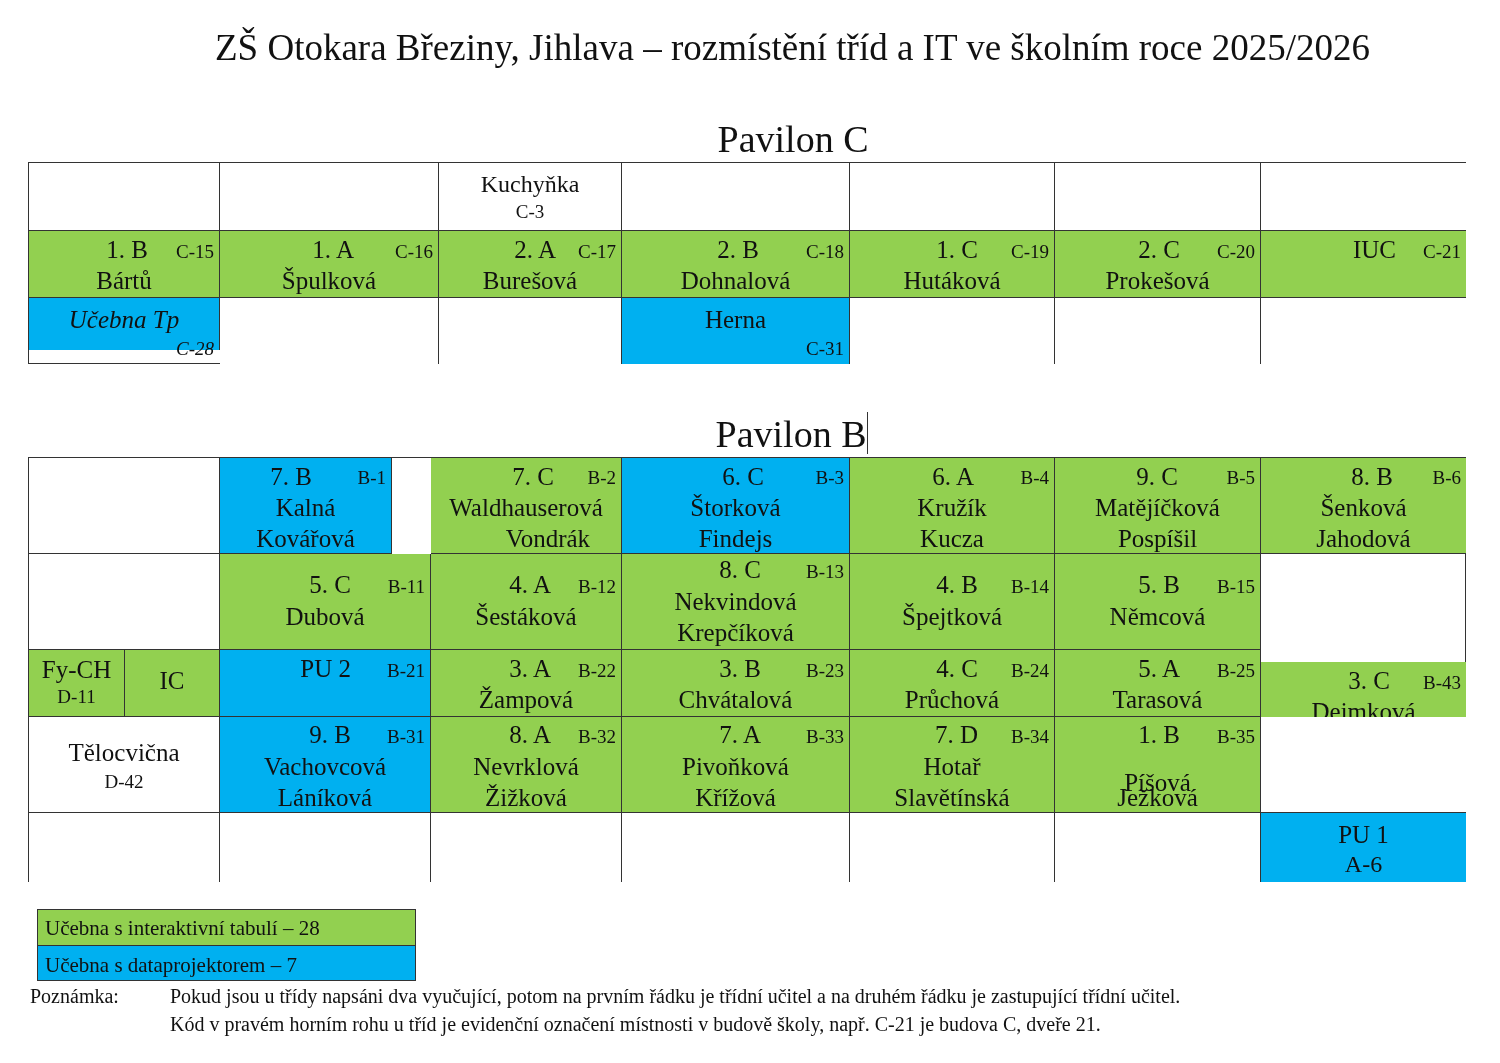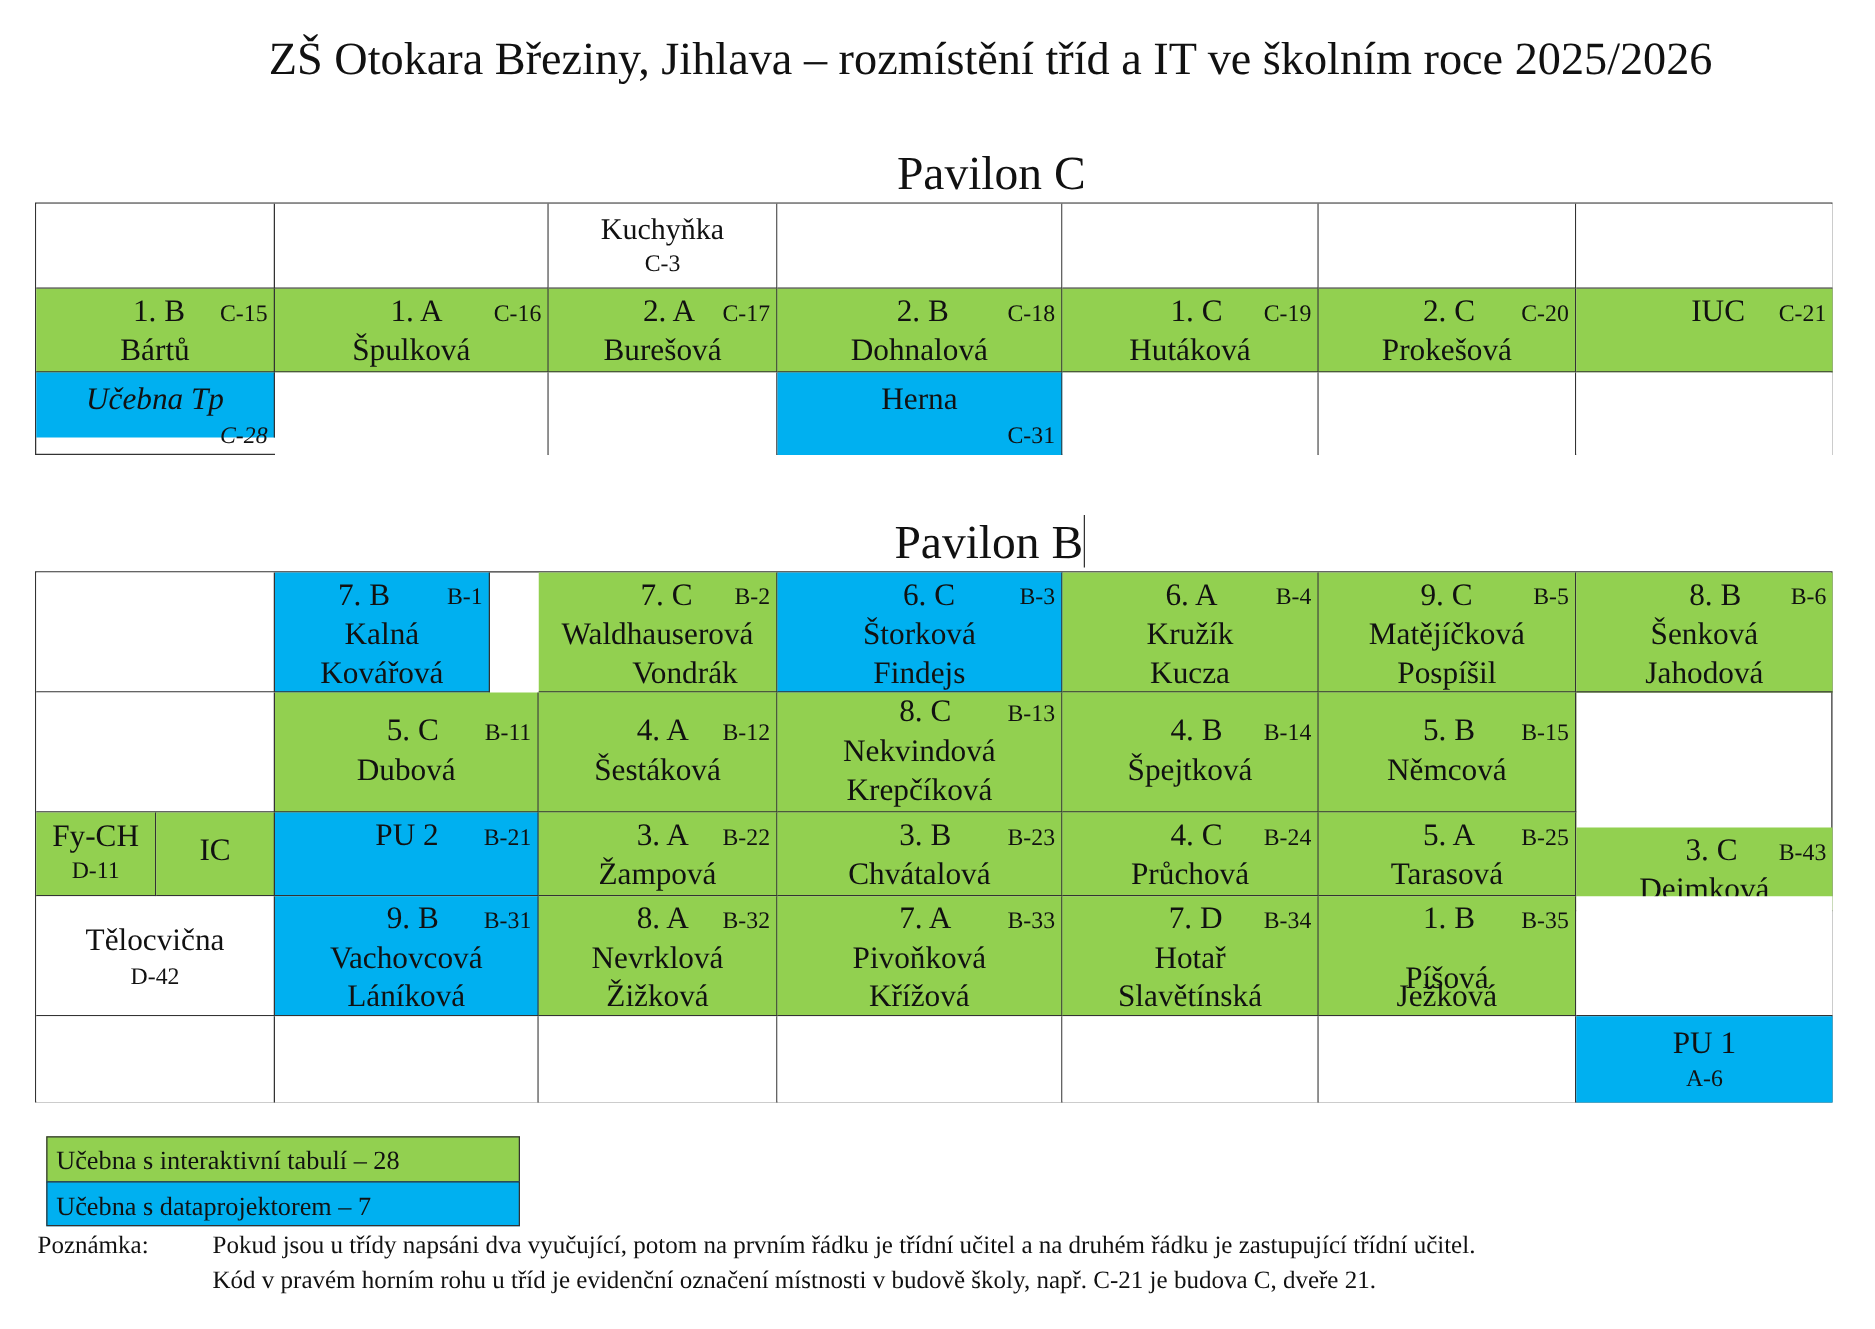--- a/index.html
+++ b/index.html
@@ -236,21 +236,21 @@
   <div class="cell white" style="border-right:none; left:1232px; top:259px; width:205px; height:96px;"></div>
 
   <div class="cell white" style="border-bottom:none; left:0; top:355px; width:191px; height:69px;"></div>
   <div class="cell white" style="border-bottom:none; left:191px; top:355px; width:211px; height:69px;"></div>
   <div class="cell white" style="border-bottom:none; left:402px; top:355px; width:191px; height:69px;"></div>
   <div class="cell white" style="border-bottom:none; left:593px; top:355px; width:228px; height:69px;"></div>
   <div class="cell white" style="border-bottom:none; left:821px; top:355px; width:205px; height:69px;"></div>
   <div class="cell white" style="border-bottom:none; left:1026px; top:355px; width:206px; height:69px;"></div>
   <div class="cell blue" style="border:none; left:1232px; top:355px; width:205px; height:69px;">
     <div class="center" style="top:7px; font-size:25px; line-height:30px;">PU 1</div>
-    <div class="center" style="top:40px; font-size:19px; line-height:22px;">A-6</div>
+    <div class="center" style="top:40px; font-size:24px; line-height:22px;">A-6</div>
   </div>
 </div>
 
 <div class="legend green" style="top:909px; height:37px;">
   <span>Učebna s interaktivní tabulí – 28</span>
 </div>
 <div class="legend blue" style="top:945px; height:36px; line-height:38px;">
   <span>Učebna s dataprojektorem – 7</span>
 </div>
 

